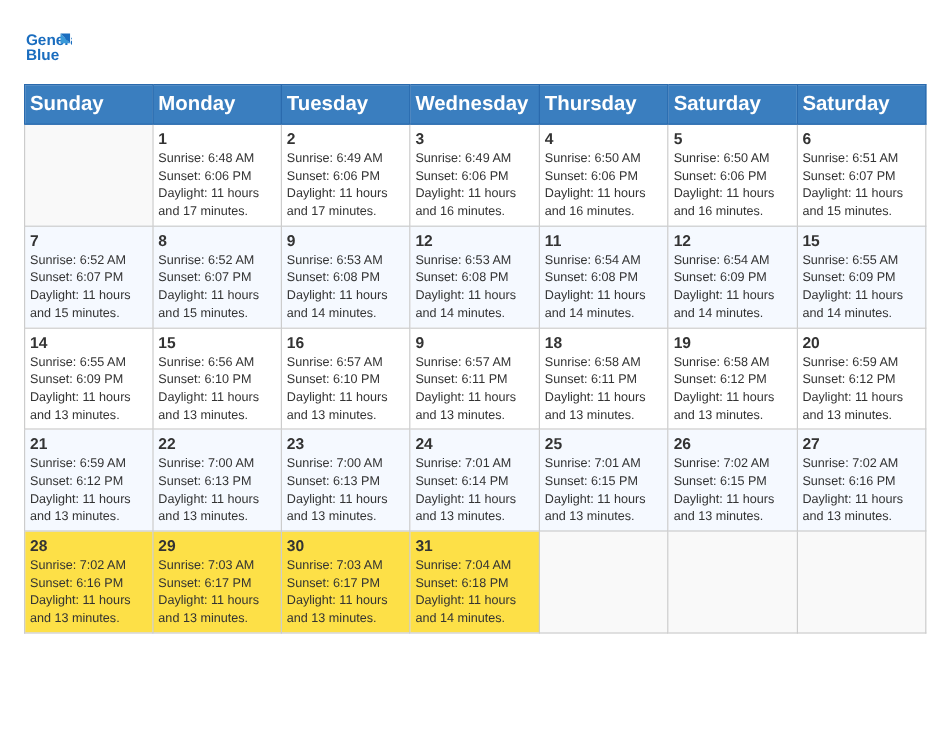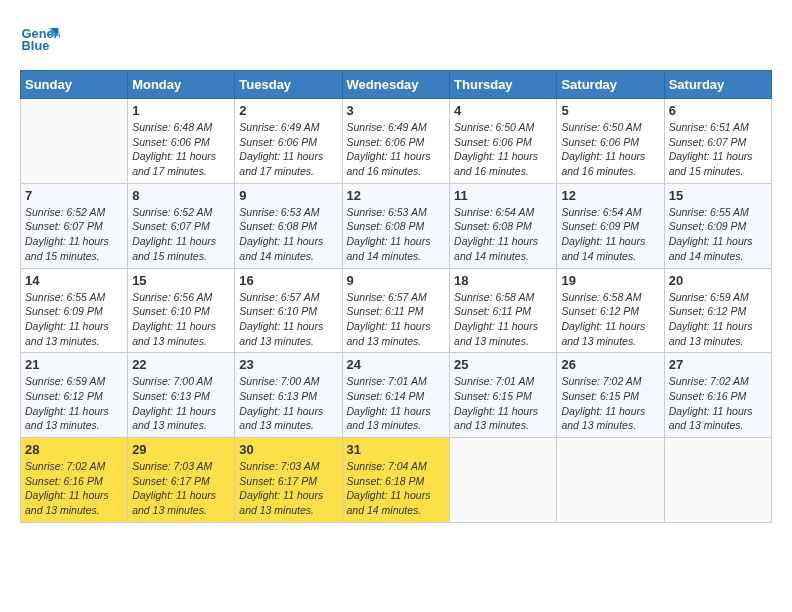--- a/index.html
+++ b/index.html
@@ -40,21 +40,21 @@
     .calendar {
       width: 100%;
       border-collapse: collapse;
       font-size: 11px;
     }
     .calendar th {
       background: #3a7ebf;
       color: #fff;
       padding: 6px 4px;
       text-align: left;
-      font-size: 13px;
+      font-size: 17px;
       font-weight: bold;
       border: 1px solid #2a6aad;
     }
     .calendar td {
       border: 1px solid #ccc;
       vertical-align: top;
       padding: 4px;
       width: 108px;
       min-height: 80px;
       background: #fff;
@@ -66,21 +66,20 @@
       font-size: 13px;
       font-weight: bold;
       color: #333;
       display: block;
       margin-bottom: 2px;
     }
     .day-info {
       color: #333;
       font-size: 10.5px;
       line-height: 1.4;
-      font-style: italic;
     }
     .empty-cell {
       background: #f9f9f9 !important;
     }
     .last-row td {
       background: #fde047;
     }
   </style>
 </head>
 <body>

